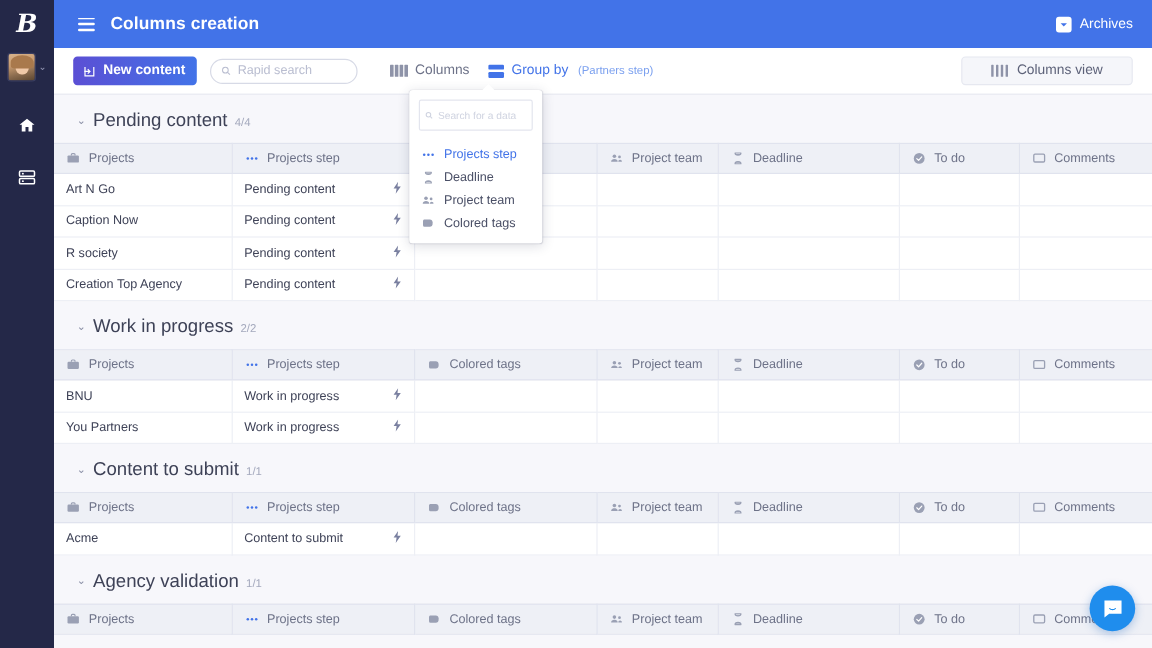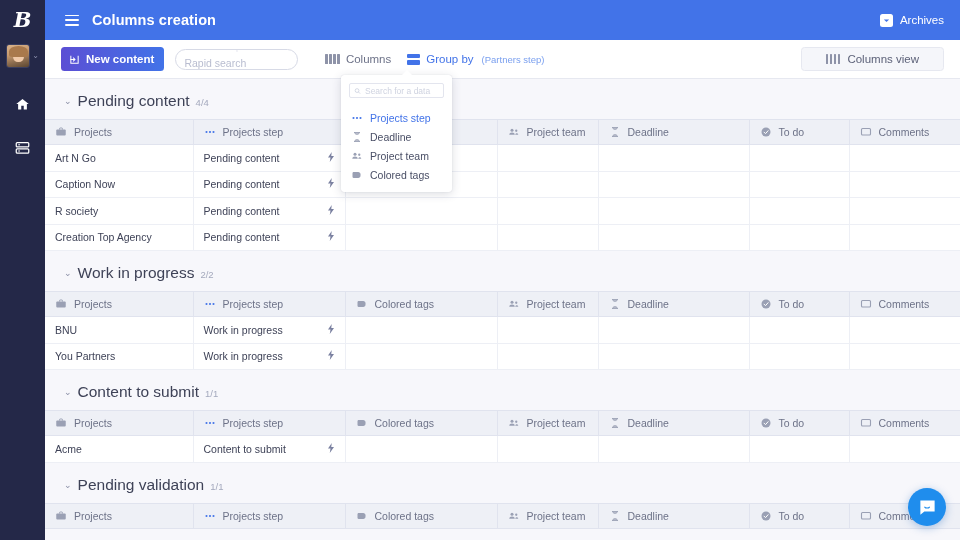--- a/index.html
+++ b/index.html
@@ -100,21 +100,20 @@
     color: #fff; border: none; border-radius: 3.5px;
     font-size: 11.5px; font-weight: bold;
     font-family: "Liberation Sans", sans-serif;
     display: flex; align-items: center; gap: 6px; cursor: pointer;
   }
   .search-wrap {
     margin-left: 11px; width: 123px; height: 21px;
     border: 1px solid #d7dae6; border-radius: 11px;
     display: flex; align-items: center; padding: 0 8px; gap: 5px;
     background: #fff;
-    flex-direction: column;
   }
   .search-wrap input {
     border: none; outline: none; width: 100%;
     font-size: 10.5px; color: #333;
     font-family: "Liberation Sans", sans-serif;
     background: transparent;
   }
   .search-wrap input::placeholder { color: #b9bdd0; }
   .tb-item {
     display: flex; align-items: center; gap: 6px;
@@ -185,21 +184,21 @@
     padding: 8px 0 8px 0; z-index: 50;
   }
   .dropdown::before {
     content: ""; position: absolute; top: -5px; left: 60px;
     border-left: 6px solid transparent; border-right: 6px solid transparent;
     border-bottom: 6px solid #fff;
   }
   .dd-search {
     margin: 0 8px 10px 8px; height: 15px;
     border: 1px solid #e3e5ee; border-radius: 2px;
-    display: flex; align-items: center; gap: 4px; padding: 1px 4px;
+    display: flex; align-items: center; gap: 4px; padding: 12px 4px;
   }
   .dd-search input {
     border: none; outline: none; width: 100%;
     font-size: 8.5px; color: #444; background: transparent;
     font-family: "Liberation Sans", sans-serif;
   }
   .dd-search input::placeholder { color: #cfd3e0; }
   .dd-item {
     display: flex; align-items: center; gap: 7px;
     padding: 3.5px 10px; font-size: 10.5px; color: #4a4f66;
@@ -688,21 +687,21 @@
                 <td><span></span></td>
                 <td><span></span></td>
                 <td><span></span></td>
               </tr>
             </tbody>
           </table>
         </div>
         <div class="group">  
           <div class="group-head">    
             <span class="group-caret">⌄</span>    
-            <span class="group-title">Pending validation</span>    
+            <span class="group-title">Agency validation</span>    
             <span class="group-count">1/1</span>  
           </div>  
           <table class="grid">
             <colgroup>
               <col style="width:148px">
               <col style="width:152px">
               <col style="width:152px">
               <col style="width:101px">
               <col style="width:151px">
               <col style="width:100px">

